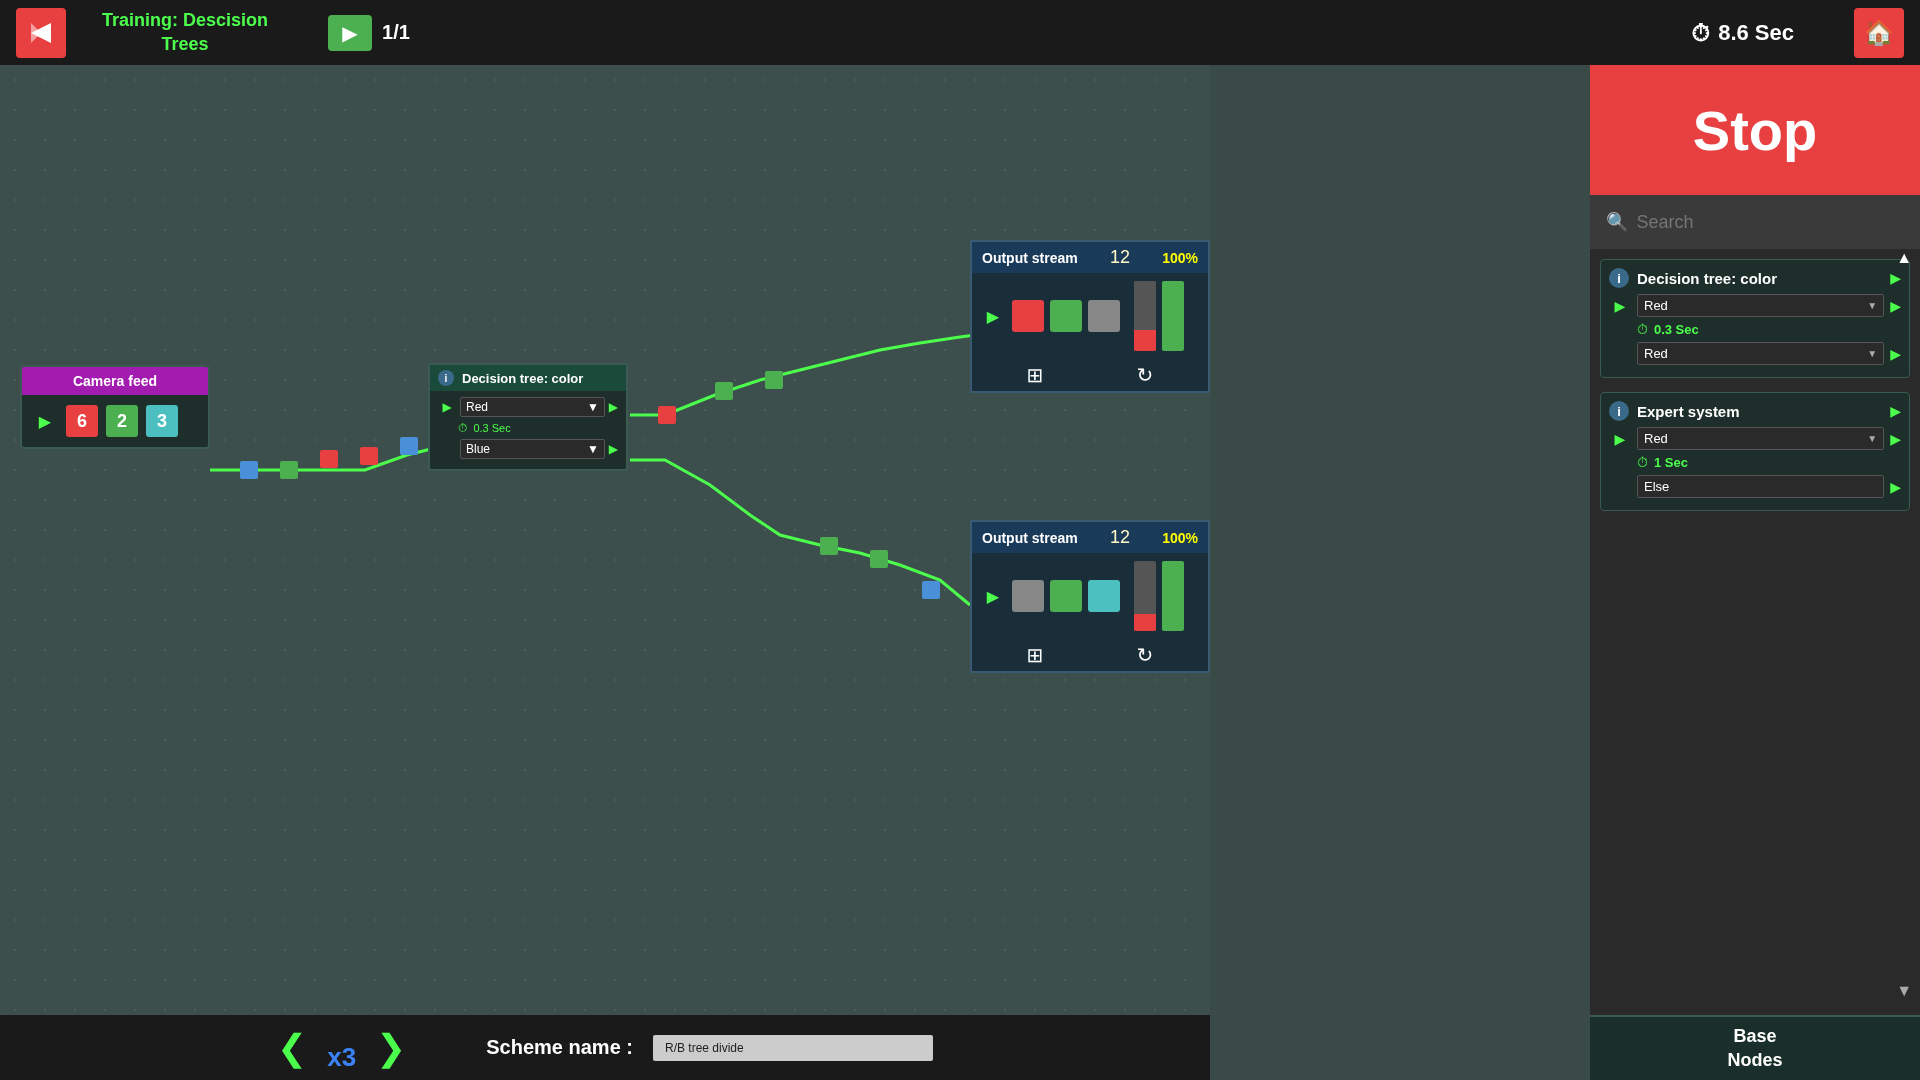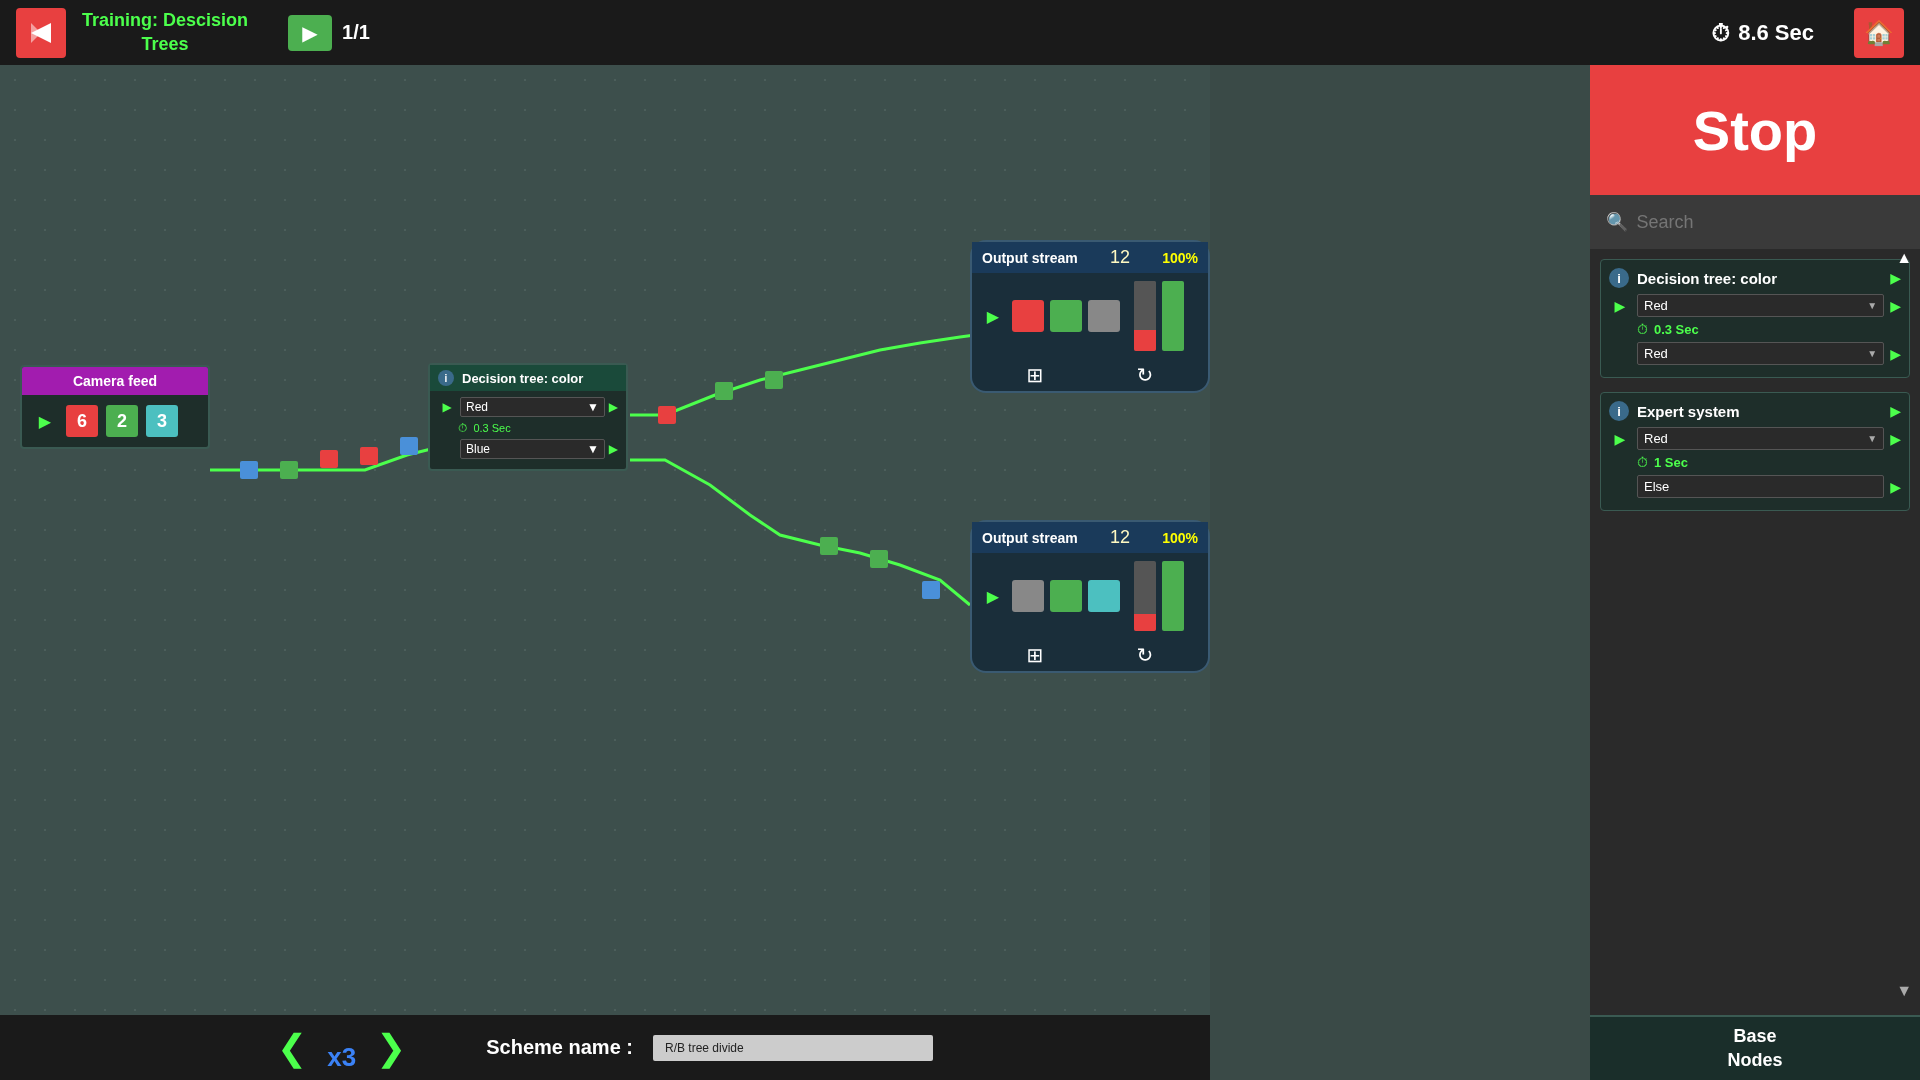--- a/index.html
+++ b/index.html
@@ -15,20 +15,21 @@
     
     #header {
       position: absolute;
       top: 0; left: 0; right: 0;
       height: 65px;
       background: #1a1a1a;
       display: flex;
       align-items: center;
       padding: 0 16px;
       z-index: 100;
+      gap: 20px;
     }
     #back-btn {
       width: 50px; height: 50px;
       background: #e84040;
       border-radius: 4px;
       display: flex; align-items: center; justify-content: center;
       cursor: pointer;
       flex-shrink: 0;
     }
     #back-btn svg { width: 30px; height: 30px; }
@@ -421,21 +422,21 @@
       font-size: 11px;
       color: #4cff4c;
     }
 
     
     .node-output {
       position: absolute;
       width: 240px;
       background: #1a2e3a;
       border: 2px solid #3a5a72;
-      border-radius: 16px;
+      border-radius: 0;
     }
     .node-output-title {
       background: #1a3a5a;
       padding: 5px 10px;
       font-size: 14px;
       font-weight: bold;
       color: #fff;
       text-align: center;
       display: flex;
       align-items: center;

